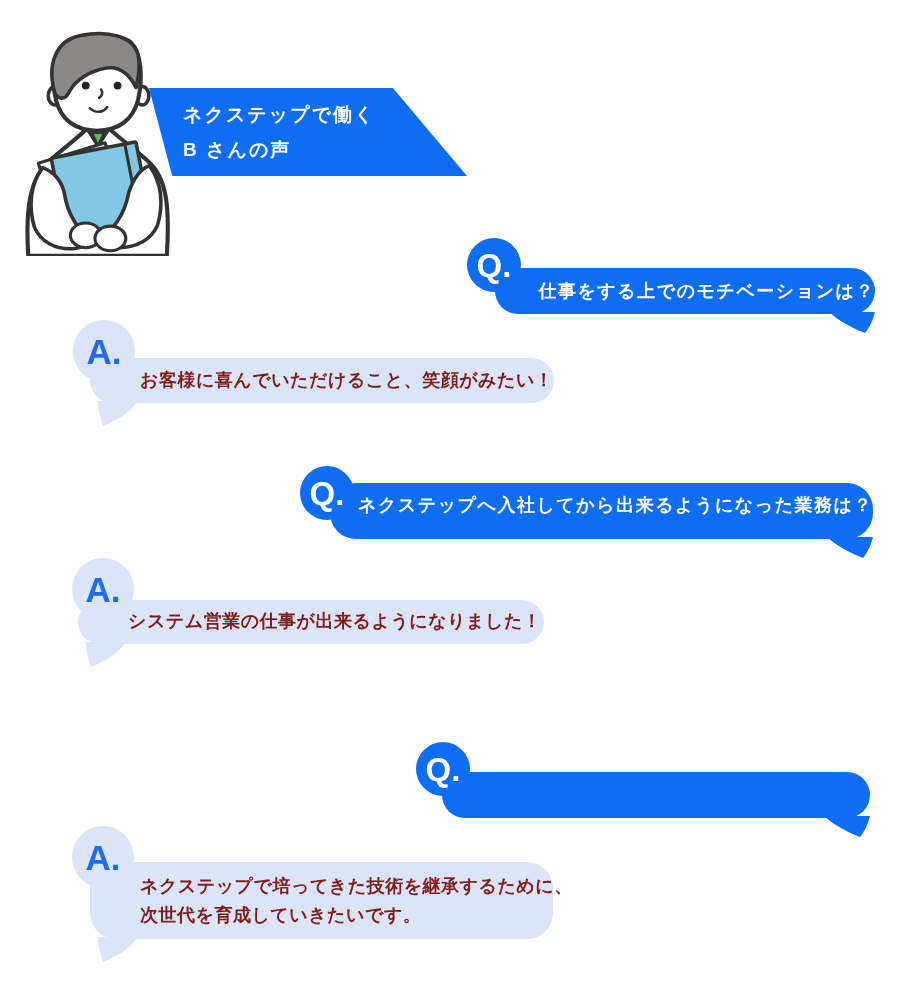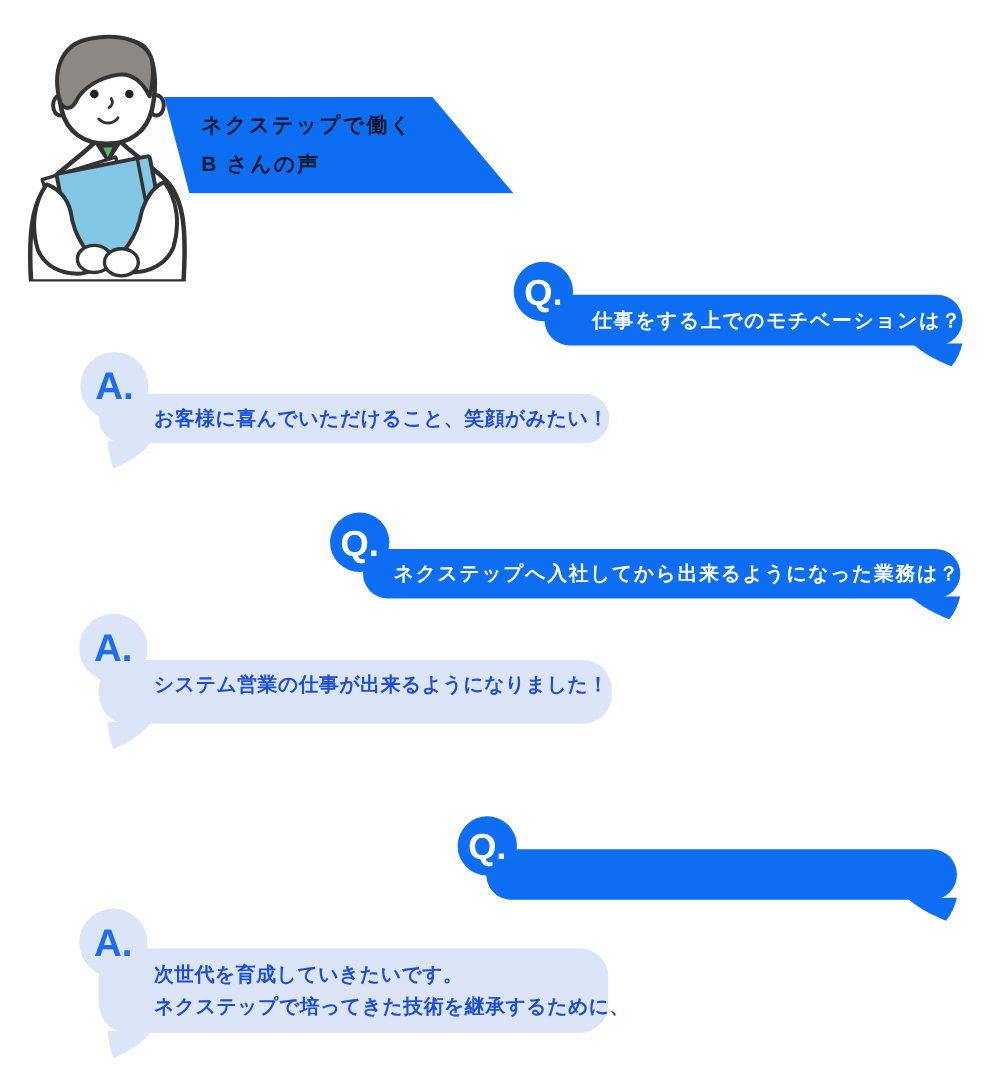--- a/index.html
+++ b/index.html
@@ -7,29 +7,29 @@
     position:relative;width:897px;height:983px;background:#ffffff;overflow:hidden;
     font-family:"Liberation Sans","DejaVu Sans",sans-serif;font-weight:700;
   }
   
   .banner{
     position:absolute;left:149px;top:88px;width:318px;height:88px;
     background:#0d6ef4;z-index:1;
     clip-path:polygon(0% 0%,76.7% 0%,100% 100%,7.3% 100%);
   }
   .banner-text{
-    position:absolute;left:34px;top:9px;color:#0f172a;
+    position:absolute;left:34px;top:9px;color:#ffffff;
     font-size:19px;line-height:35px;letter-spacing:2px;white-space:nowrap;
   }
   
   .person{position:absolute;left:18px;top:30px;width:156px;height:226px;z-index:2;}
   
   .bubble{position:absolute;box-sizing:border-box;border-radius:26px;white-space:nowrap;}
   .q-bubble{background:#0d6ef4;color:#ffffff;text-align:right;}
-  .a-bubble{background:#dce5f7;color:#1d4ed8;text-align:left;padding-left:50px;}
+  .a-bubble{background:#dce5f7;color:#7f1d1d;text-align:left;padding-left:50px;}
   .q-text{font-size:18px;letter-spacing:1.5px;}
   .a-text{font-size:18px;letter-spacing:0.5px;}
   .tail{position:absolute;display:block;}
   .q-tail{right:0;top:calc(100% - 2px);width:50px;height:23px;fill:#0d6ef4;}
   .a-tail{left:8px;top:calc(100% - 2px);width:46px;height:25px;fill:#dce5f7;}
   
   .badge{
     position:absolute;border-radius:50%;display:flex;align-items:center;
     justify-content:center;z-index:3;line-height:1;
   }
@@ -102,31 +102,31 @@
       <svg class="tail a-tail" viewBox="0 0 46 25">
         <path d="M40,0 C32,11 20,19 5,25 C2,16 0,8 0,0 Z"></path>
       </svg>
     </div>
     <div class="badge a-badge" style="left:73px;top:320px;">
       <span>A.</span>
     </div>
   </section>
 
   <section>
-    <div class="bubble q-bubble" style="left:330px;top:499px;width:543px;height:45px;line-height:45px;">
+    <div class="bubble q-bubble" style="left:330px;top:483px;width:543px;height:56px;line-height:45px;">
       <span class="q-text">ネクステップへ入社してから出来るようになった業務は？</span>
       <svg class="tail q-tail" viewBox="0 0 50 23">
         <path d="M4,0 C14,9 27,16 40,21 C45,15 48,8 50,0 Z"></path>
       </svg>
     </div>
     <div class="badge q-badge" style="left:300px;top:466px;">
       <span>Q.</span>
     </div>
 
-    <div class="bubble a-bubble" style="left:90px;top:600px;width:466px;height:58px;line-height:45px;">
+    <div class="bubble a-bubble" style="left:78px;top:600px;width:466px;height:44px;line-height:45px;font-family:Liberation Mono, monospace;">
       <span class="a-text">システム営業の仕事が出来るようになりました！</span>
       <svg class="tail a-tail" viewBox="0 0 46 25">
         <path d="M40,0 C32,11 20,19 5,25 C2,16 0,8 0,0 Z"></path>
       </svg>
     </div>
     <div class="badge a-badge" style="left:72px;top:558px;">
       <span>A.</span>
     </div>
   </section>
 
@@ -134,22 +134,22 @@
     <div class="bubble q-bubble" style="left:442px;top:772px;width:428px;height:46px;line-height:46px;">
       <svg class="tail q-tail" viewBox="0 0 50 23">
         <path d="M4,0 C14,9 27,16 40,21 C45,15 48,8 50,0 Z"></path>
       </svg>
     </div>
     <div class="badge q-badge" style="left:416px;top:742px;">
       <span>Q.</span>
     </div>
 
     <div class="bubble a-bubble" style="left:90px;top:862px;width:463px;height:77px;padding-top:10px;">
+      <span class="a-text line">ネクステップで培ってきた技術を継承するために、</span>
       <span class="a-text line">次世代を育成していきたいです。</span>
-      <span class="a-text line">ネクステップで培ってきた技術を継承するために、</span>
       <svg class="tail a-tail" viewBox="0 0 46 25">
         <path d="M40,0 C32,11 20,19 5,25 C2,16 0,8 0,0 Z"></path>
       </svg>
     </div>
     <div class="badge a-badge" style="left:72px;top:826px;">
       <span>A.</span>
     </div>
   </section>
 
 </div>

